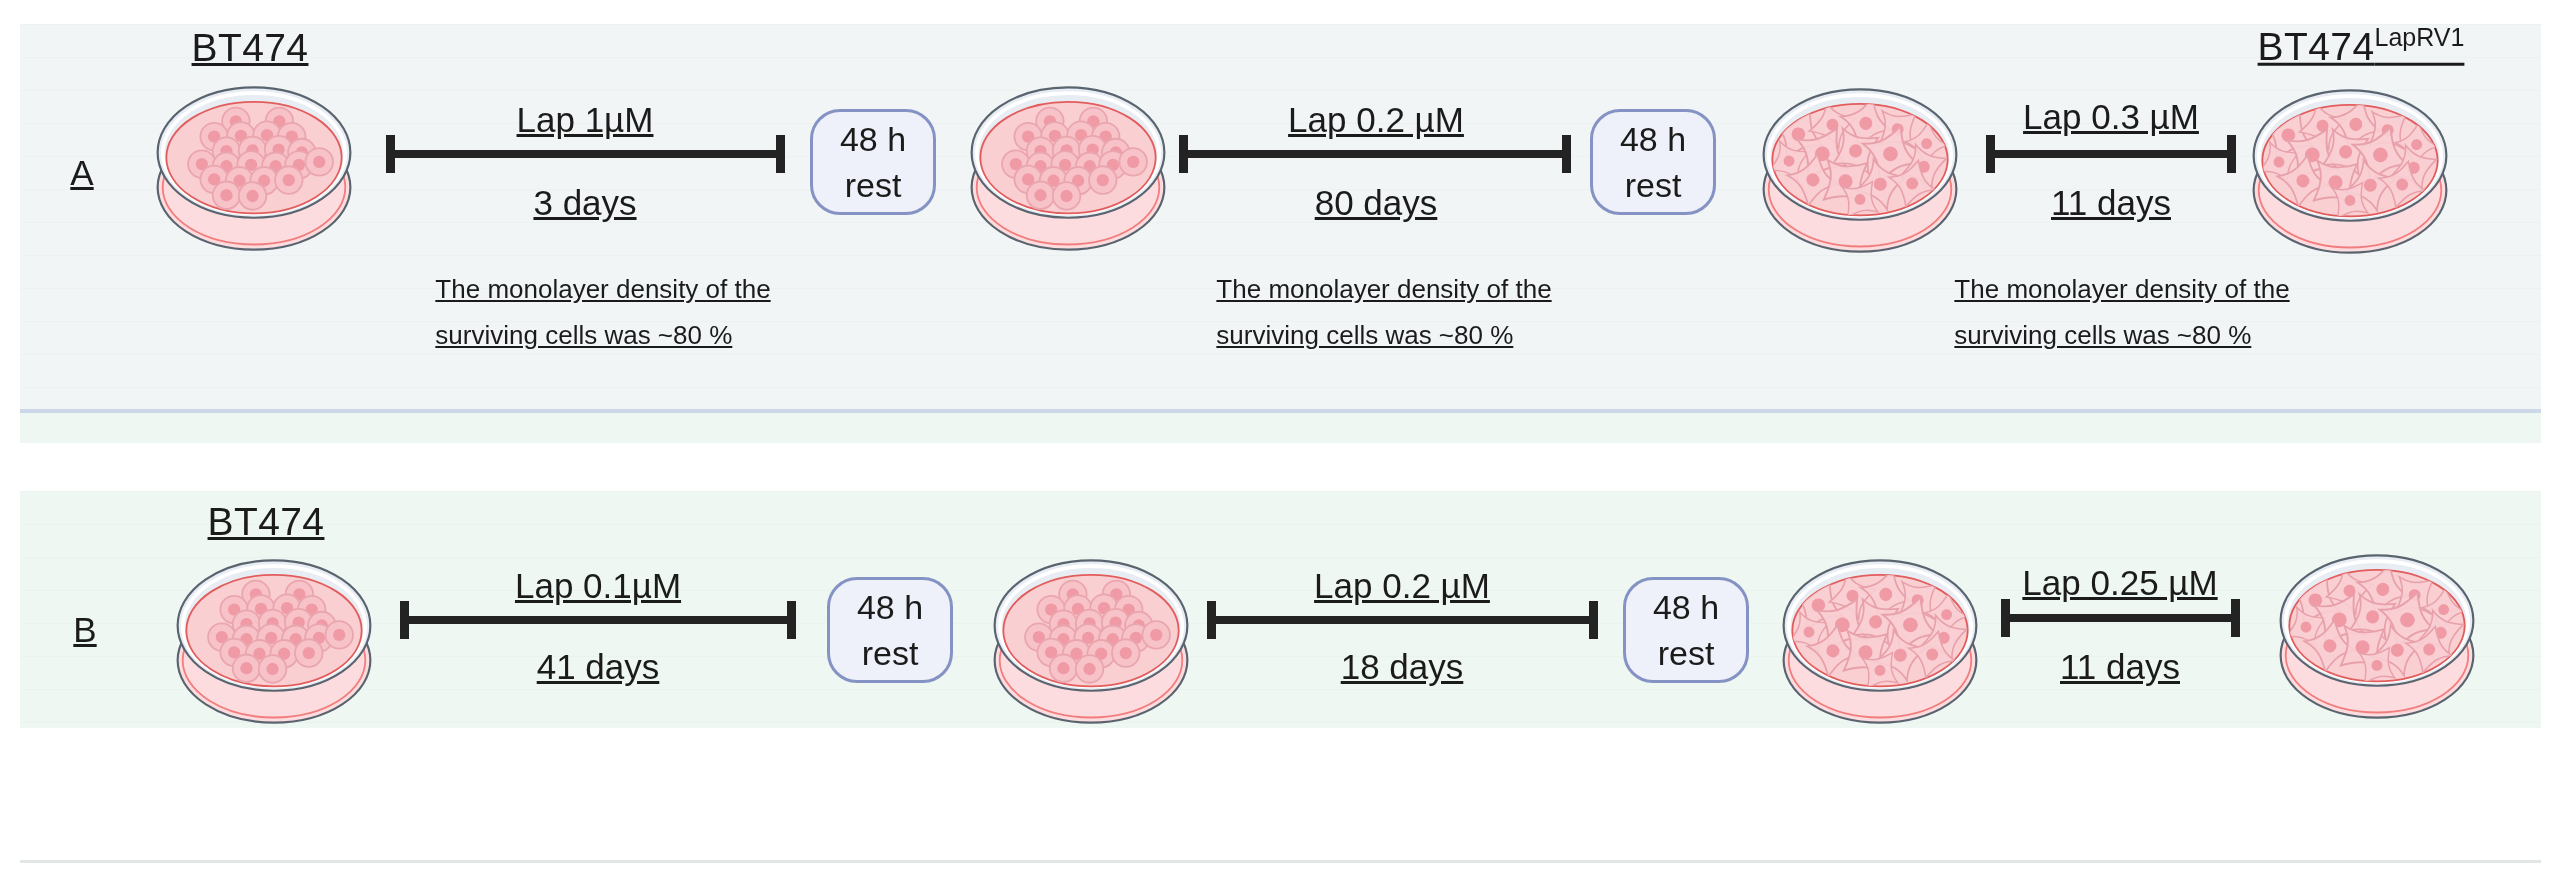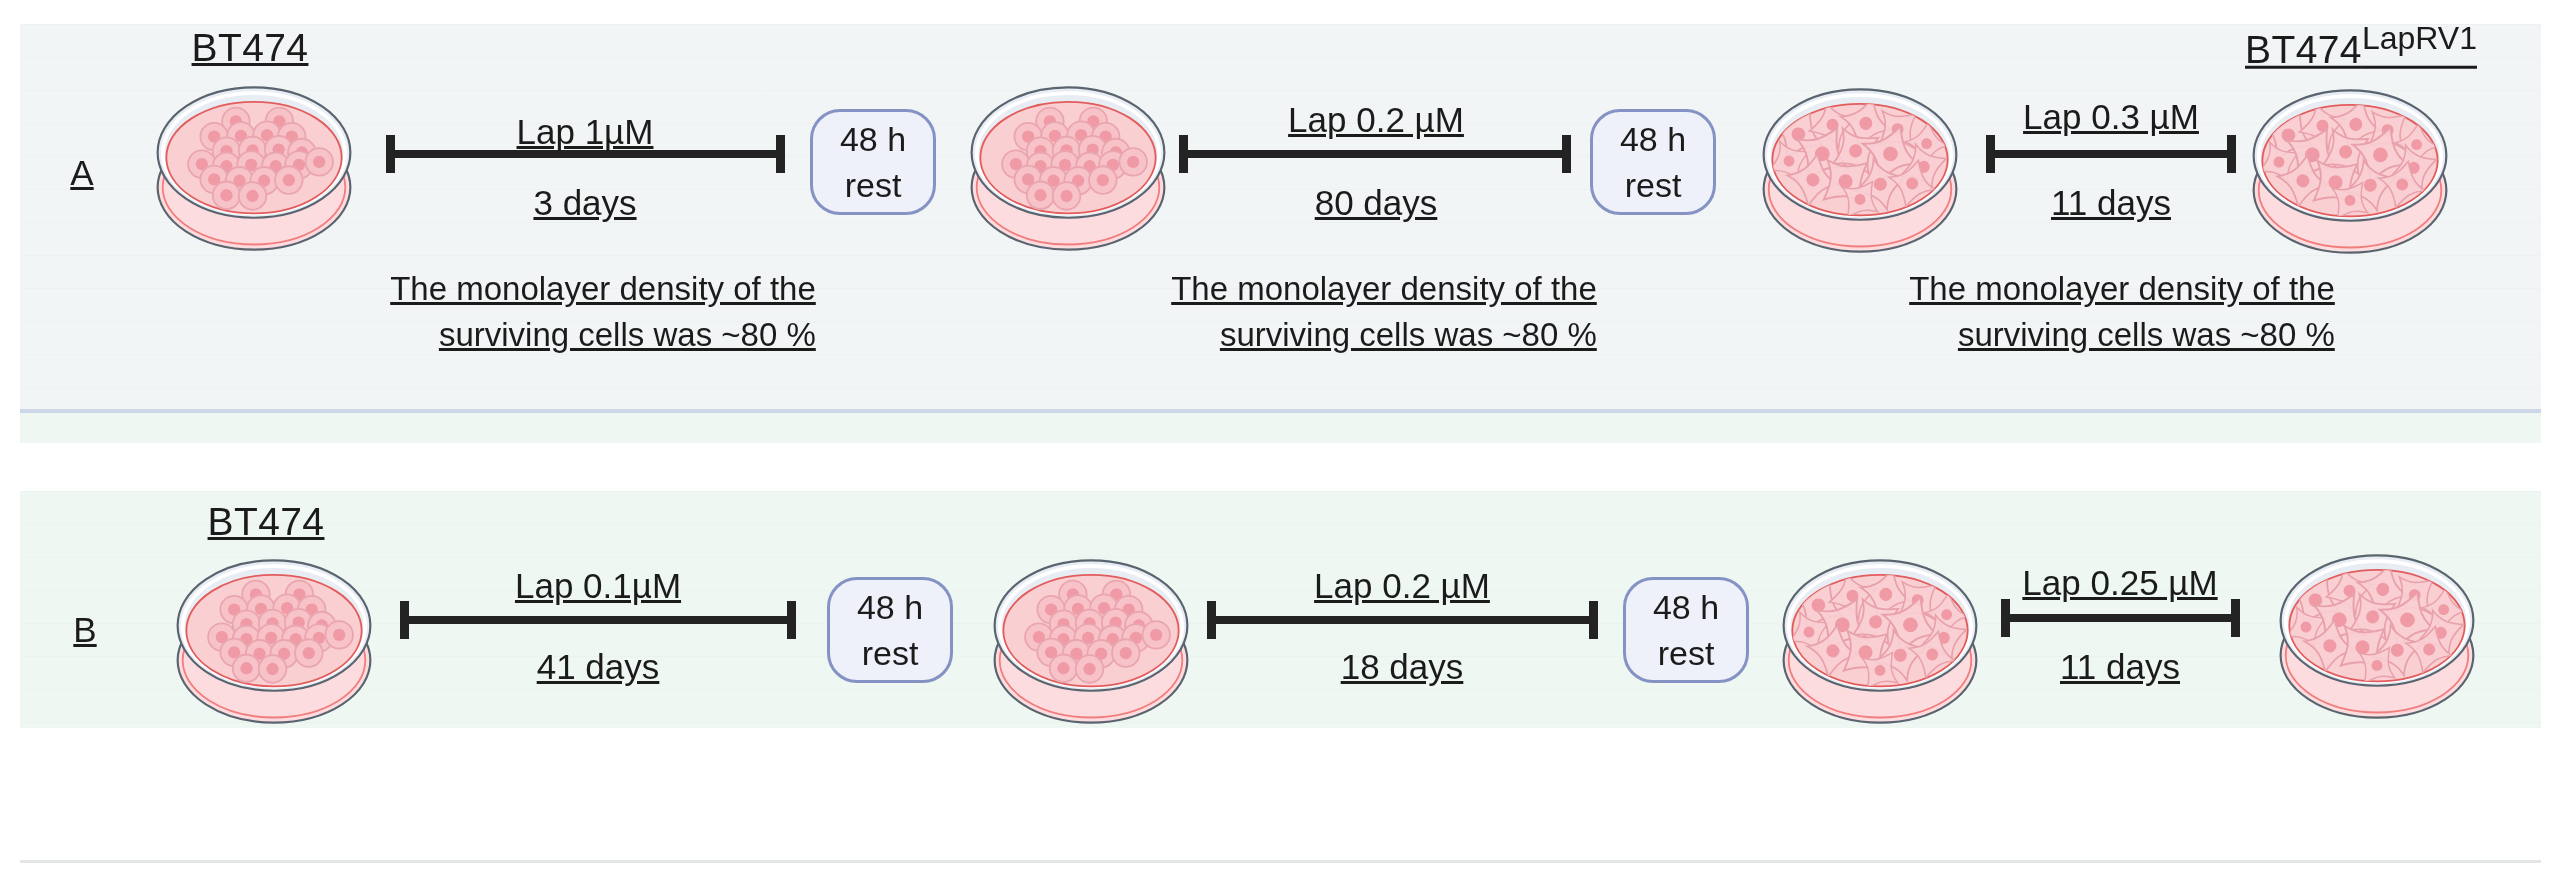--- a/index.html
+++ b/index.html
@@ -10,23 +10,23 @@
         background-image:repeating-linear-gradient(to bottom,rgba(140,165,160,0.05) 0 1.4px,rgba(0,0,0,0) 1.4px 33px);}
   .band-a{top:24px;height:385px;background-color:var(--band-a,#f1f5f6);}
   .divider-line{position:absolute;left:20px;top:409px;width:2521px;height:4.3px;background:var(--divider,#ccd7e8);}
   .strip-green{position:absolute;left:20px;top:413px;width:2521px;height:30px;background:var(--band-b,#eff7f2);}
   .band-b{top:491px;height:237px;background-color:var(--band-b,#eff7f2);}
   .bottom-line{position:absolute;left:20px;top:860px;width:2521px;height:2.9px;background:#e3e7e4;}
 
   .center{position:absolute;transform:translate(-50%,-50%);white-space:nowrap;text-decoration:underline;}
   .panel-letter{font-size:35px;}
   .cellline{font-size:39px;letter-spacing:0.4px;}
-  .cellline sup{font-size:32px;vertical-align:14.5px;letter-spacing:0;}
+  .cellline sup{font-size:25px;vertical-align:14.5px;letter-spacing:0;}
   .drug,.dur{font-size:35px;}
-  .note{font-size:33px;line-height:46px;text-align:right;}
+  .note{font-size:26px;line-height:46px;text-align:left;}
 
   .rest-box{position:absolute;box-sizing:border-box;border:3.6px solid var(--rest-border,#8593c4);
             background:var(--rest-fill,#eef1f9);border-radius:30px;
             display:flex;flex-direction:column;align-items:center;justify-content:center;
             font-size:34px;line-height:46px;}
   .arrow{position:absolute;height:38px;display:flex;align-items:center;}
   .arrow .cap{width:8.7px;height:38px;background:var(--arrow,#232323);}
   .arrow .shaft{flex:1;height:8.7px;background:var(--arrow,#232323);}
 
   .dish{position:absolute;width:203px;height:171px;transform:translate(-50%,-50%);}
@@ -149,21 +149,21 @@
           </g>
         </g>
   </svg>
     </div>
 
   <div class="arrow" style="left:386px;top:135px;width:399px">
     <span class="cap"></span>
       <span class="shaft"></span>
       <span class="cap"></span>
   </div>
-  <div class="center drug" style="left:585px;top:132px">Lap 1µM</div>
+  <div class="center drug" style="left:585px;top:120px">Lap 1µM</div>
   <div class="center dur" style="left:585px;top:203px">3 days</div>
 
   <div class="rest-box" style="left:810px;top:109px;width:126px;height:106px">
     <span>48 h</span>
     <span>rest</span>
   </div>
 
   <div class="dish" style="left:1068px;top:167px">
       <svg width="203" height="171" viewBox="0 0 280 236">
     <defs>

